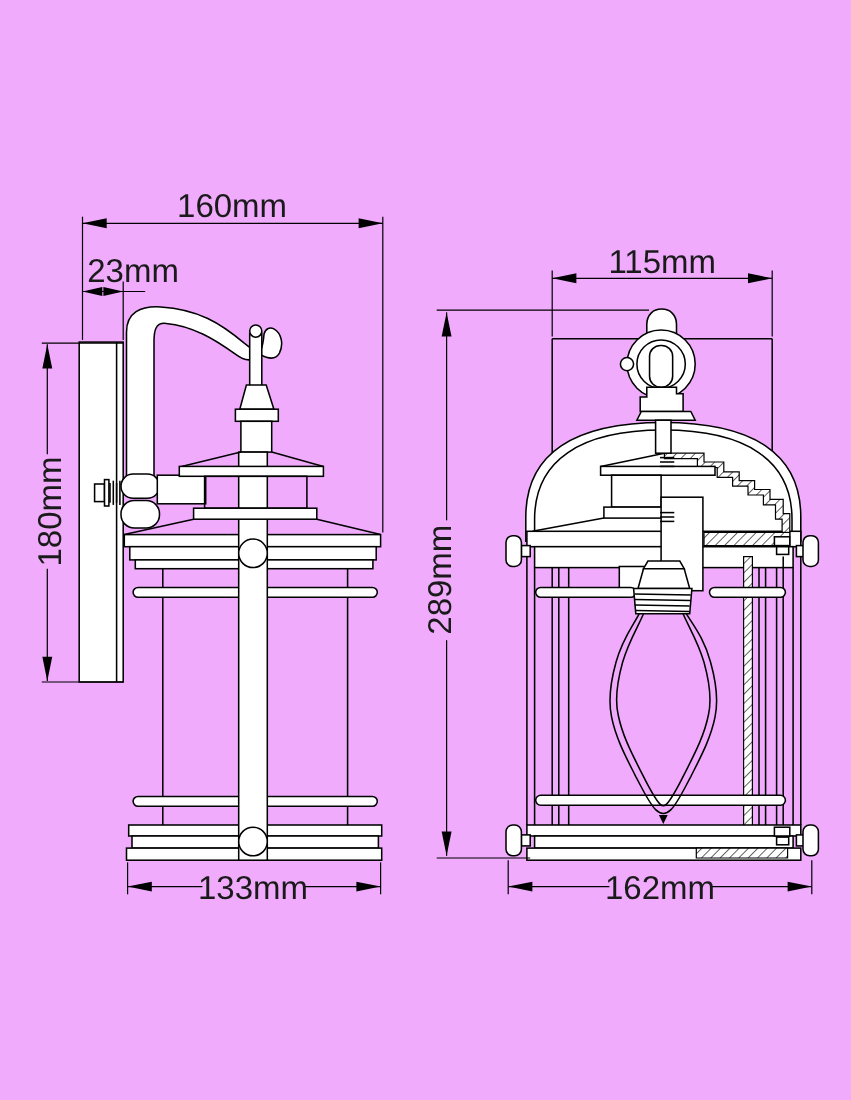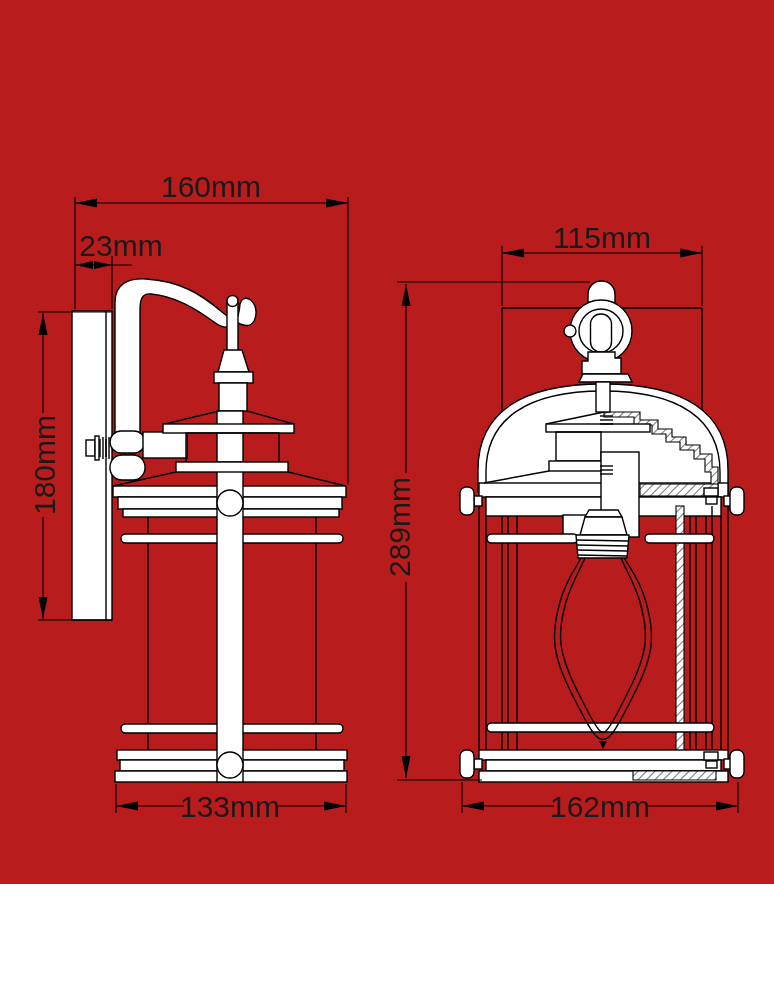--- a/index.html
+++ b/index.html
@@ -1,16 +1,16 @@
 <!DOCTYPE html>
 <html><head>
 <meta charset="utf-8">
 <style>
   html,body{margin:0;padding:0;background:#ffffff;}
-  .stage{width:774px;height:884px;position:relative;background:#b91c1c;overflow:hidden;}
+  .stage{width:774px;height:1000px;position:relative;background:#f0abfc;overflow:hidden;}
   svg{display:block;}
   .dim-text{font-family:"Liberation Sans","DejaVu Sans",sans-serif;font-size:30px;fill:#1a1a1a;}
   .ln{stroke:#000;stroke-width:1.4;fill:none;}
   .lnw{stroke:#000;stroke-width:1.4;fill:#fff;}
   .dim{stroke:#000;stroke-width:1.1;fill:none;}
   .arr{fill:#000;stroke:none;}
   .hatchfill{stroke:#000;stroke-width:1.1;}
 </style>
 </head>
 <body>

